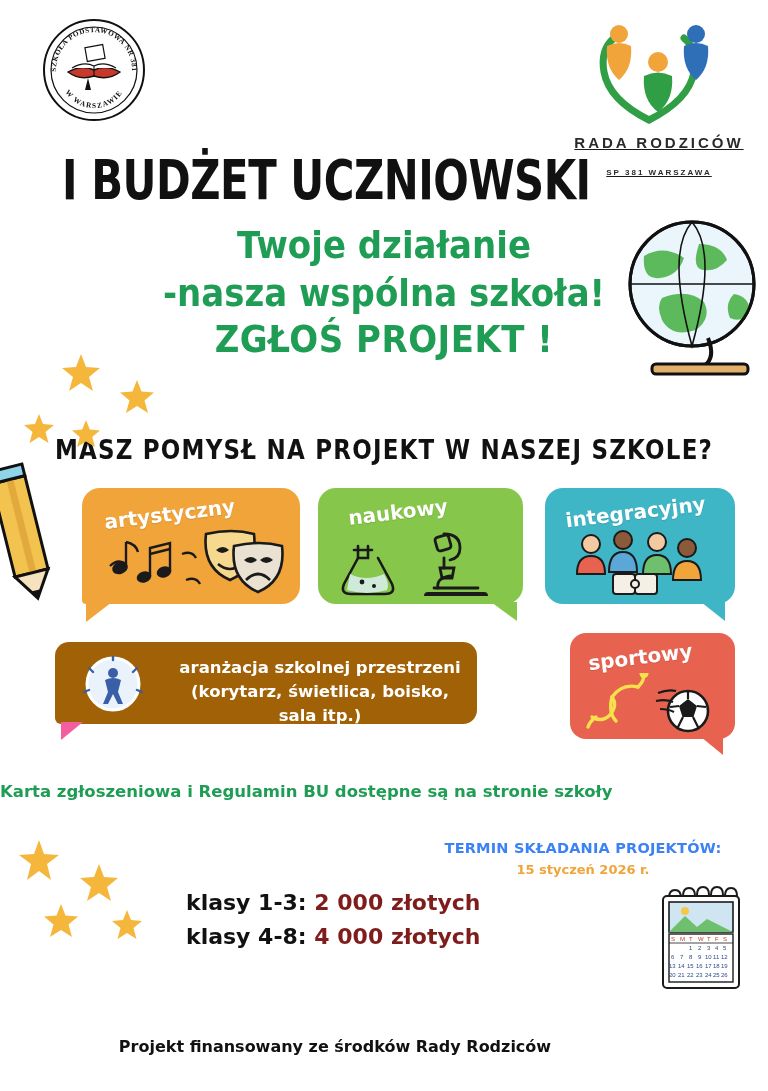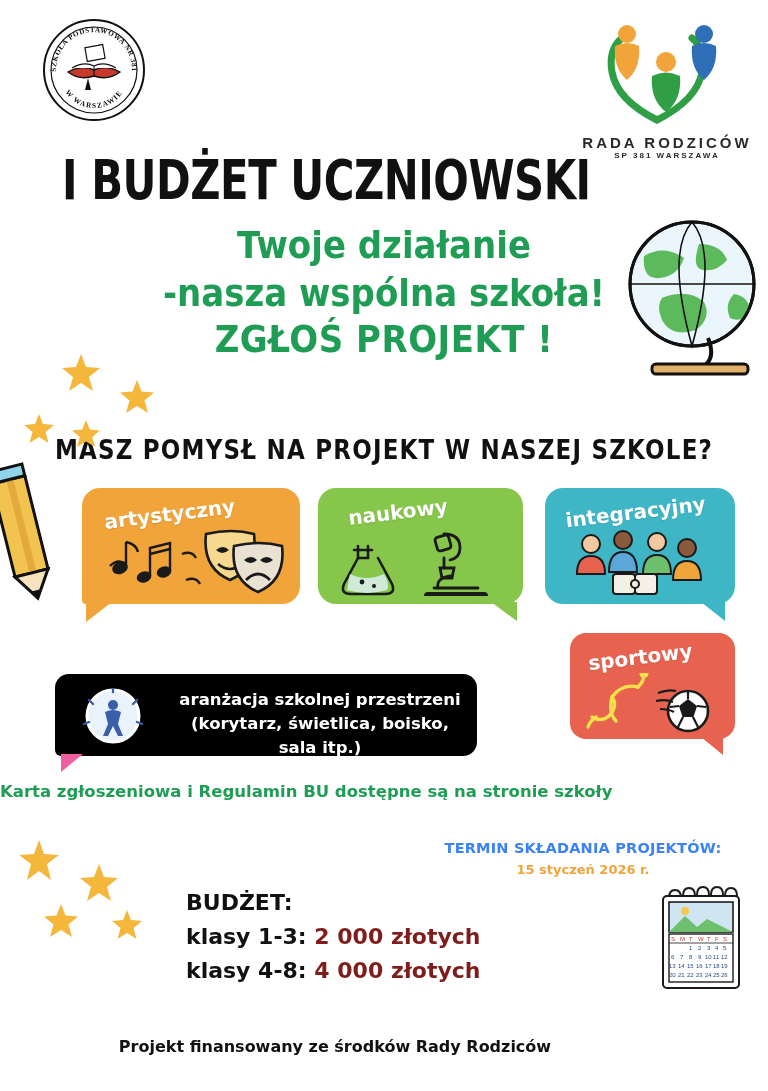--- a/index.html
+++ b/index.html
@@ -19,39 +19,40 @@
   
   .school-logo {
     position: absolute;
     left: 42px;
     top: 18px;
     width: 104px;
     height: 104px;
   }
   .rr-logo {
     position: absolute;
-    right: 16px;
+    right: 24px;
     top: 18px;
     width: 170px;
     height: 150px;
     text-align: center;
+    text-decoration: underline;
   }
   .rr-logo .rr-title {
     font-size: 15px;
     letter-spacing: 3px;
     font-weight: 700;
     color: #2a2a2a;
     margin-top: 2px;
   }
   .rr-logo .rr-sub {
     font-size: 8px;
     letter-spacing: 2px;
     font-weight: 700;
     color: #2a2a2a;
-    margin-top: 0;
+    margin-top: 17px;
   }
 
   
   .main-title {
     position: absolute;
     left: 62px;
     top: 148px;
     font-size: 44px;
     font-weight: 900;
     letter-spacing: -0.5px;
@@ -144,22 +145,22 @@
   }
   #bubble-int .tail {
     position: absolute; right: 10px; bottom: -17px;
     width: 0; height: 0;
     border-right: 24px solid #3fb6c6;
     border-bottom: 19px solid transparent;
   }
   #bubble-int .cat-label { left: 20px; top: 12px; }
 
   #bubble-space {
-    left: 55px; top: 674px; width: 422px; height: 82px;
-    background: #000000;
+    left: 55px; top: 642px; width: 422px; height: 82px;
+    background: #a16207;
     border-radius: 14px 14px 14px 6px;
   }
   #bubble-space .tail {
     position: absolute; left: 6px; bottom: -16px;
     width: 0; height: 0;
     border-left: 22px solid #f25fa0;
     border-bottom: 18px solid transparent;
   }
   #bubble-space .space-text {
     position: absolute;
@@ -512,21 +513,20 @@
         <text x="41" y="93">23</text>
         <text x="50" y="93">24</text>
         <text x="58" y="93">25</text>
         <text x="66" y="93">26</text>
     </g>
     <line x1="14" y1="59" x2="78" y2="59" stroke="#1a1a1a" stroke-width="0.8"></line>
   </svg>
 </div>
 
 <div class="budget">
-  <div>BUDŻET:</div>
   <div>
     <span>klasy 1-3:</span>
     <span class="amount">2 000 złotych</span>
   </div>
   <div>
     <span>klasy 4-8:</span>
     <span class="amount">4 000 złotych</span>
   </div>
 </div>
 

